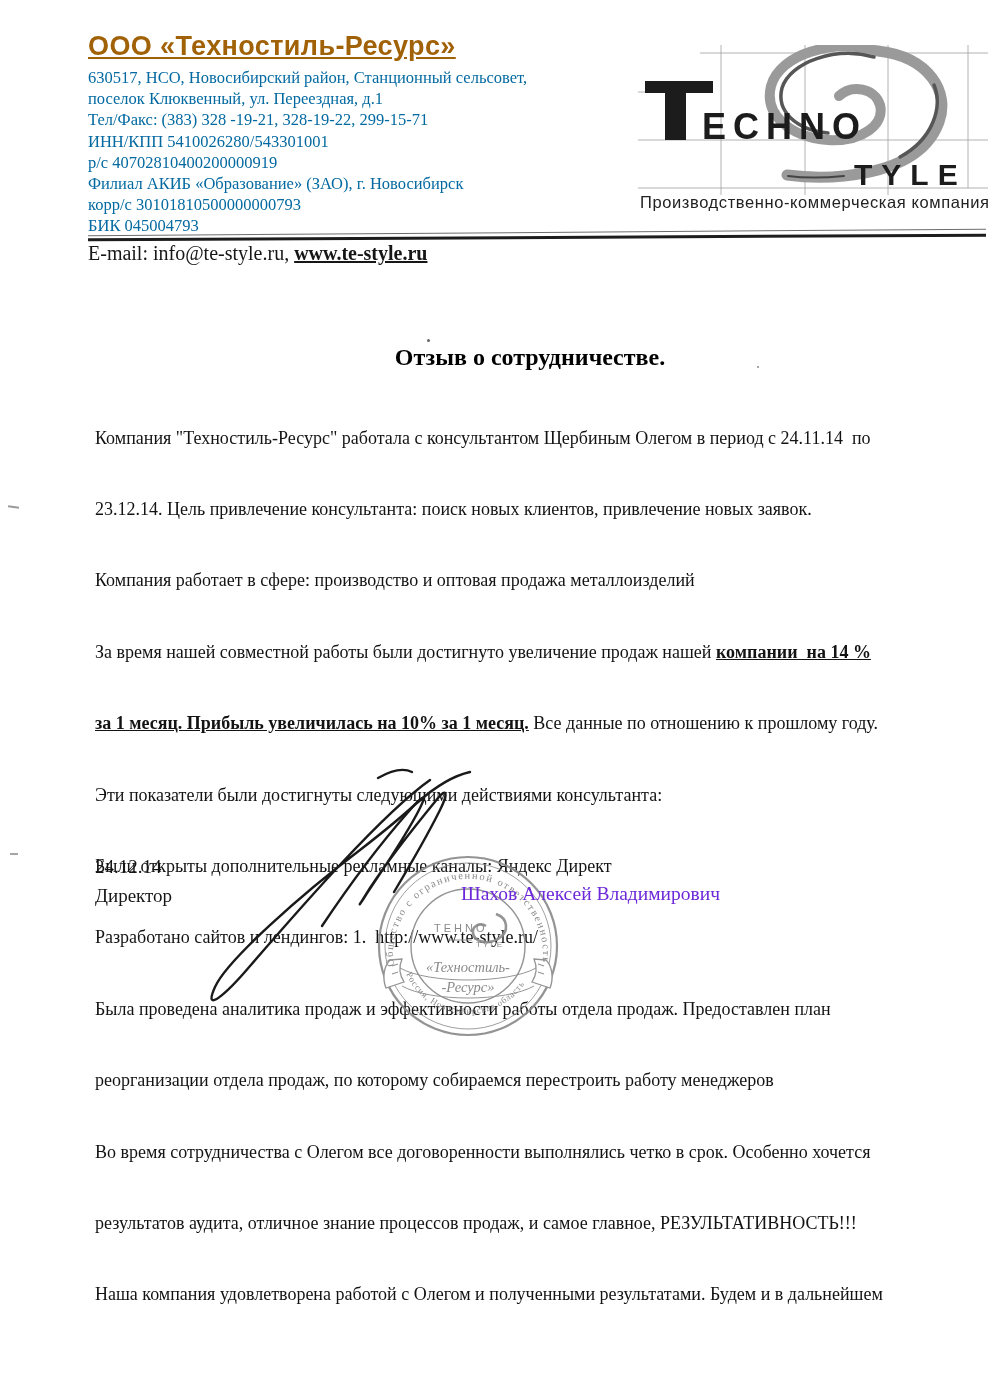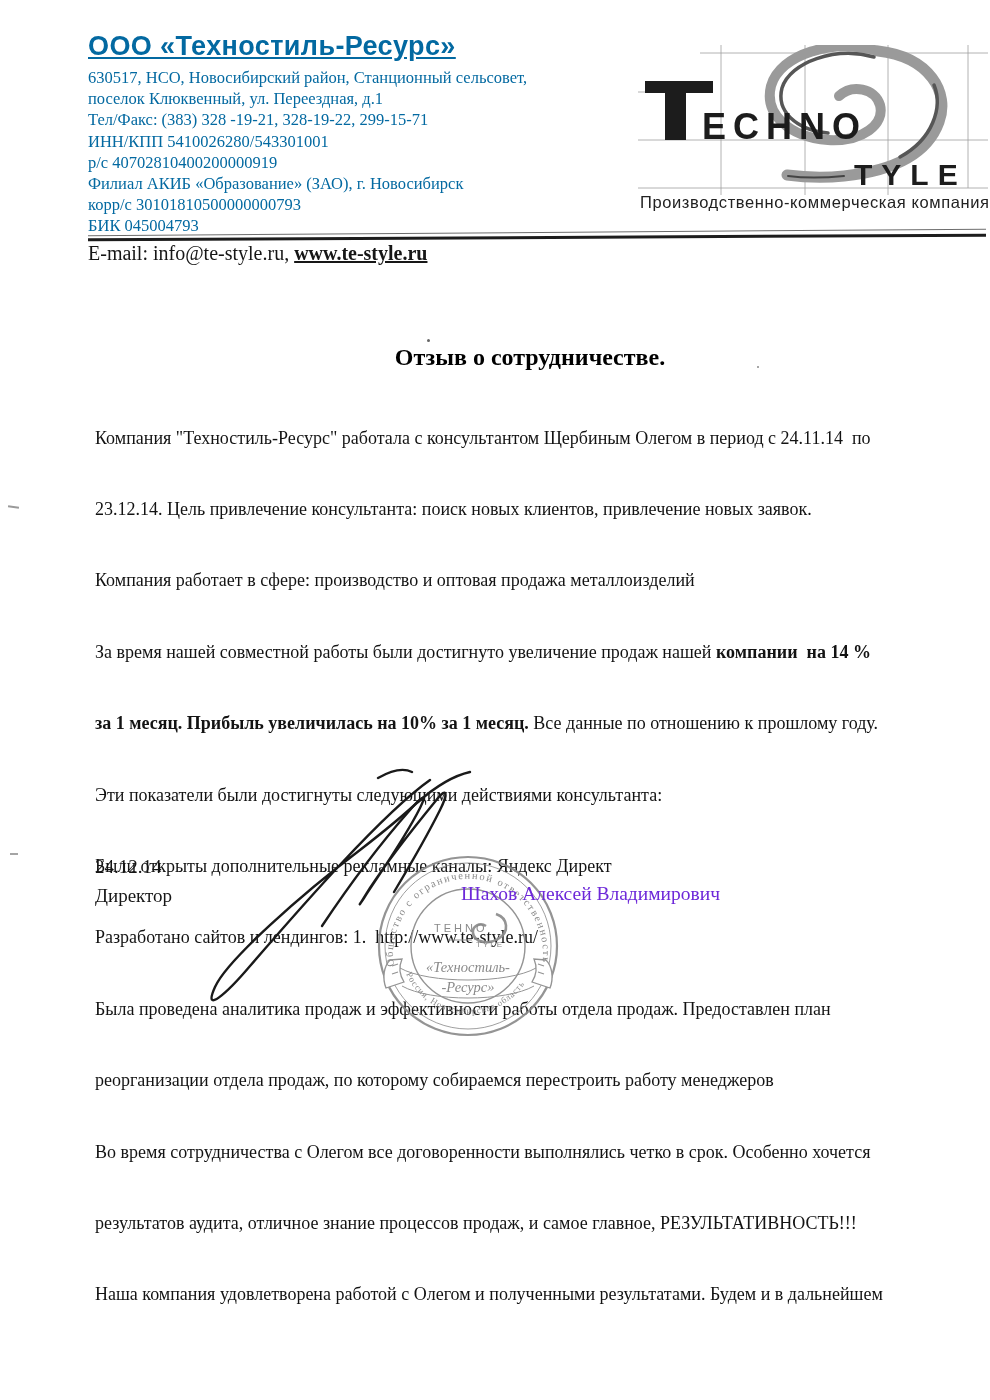--- a/index.html
+++ b/index.html
@@ -5,33 +5,33 @@
   html,body{margin:0;padding:0;}
   body{
     width:990px;height:1400px;background:#ffffff;position:relative;overflow:hidden;
     font-family:"Liberation Serif",serif;color:#161616;
   }
   .page{position:absolute;inset:0;}
   
   .company{
     position:absolute;left:88px;top:31px;margin:0;
     font-family:"Liberation Sans",sans-serif;font-weight:bold;font-size:27px;
-    letter-spacing:.4px;text-decoration:underline;color:#0369a1;
+    letter-spacing:.4px;text-decoration:underline;color:#a16207;
   }
   .addr{position:absolute;left:88px;top:67px;font-size:16.5px;line-height:21.2px;color:#0369a1;}
   .logo-box{position:absolute;left:638px;top:45px;width:350px;height:172px;}
   .rule{position:absolute;left:88px;top:236px;width:898px;height:2.6px;background:#1d1d1d;transform:rotate(-.3deg);}
   .rule2{position:absolute;left:88px;top:232px;width:898px;height:1px;background:#6d6d6d;transform:rotate(-.42deg);}
   .email{position:absolute;left:88px;top:242px;font-size:20px;}
   .email .site{font-weight:bold;text-decoration:underline;}
   
   .title{position:absolute;left:95px;top:344px;width:870px;margin:0;text-align:center;
     font-size:24px;font-weight:bold;color:#000000;}
   .lines{position:absolute;left:95px;top:379px;font-size:18px;line-height:23.8px;white-space:pre;color:#131313;}
-  .lines b{font-weight:bold;}
+  .lines b{font-weight:bold;text-decoration:underline;}
   
   .date{position:absolute;left:95px;top:856px;font-size:19px;}
   .position{position:absolute;left:95px;top:885px;font-size:19px;}
   .signer-name{position:absolute;left:461px;top:883px;font-size:19.5px;color:#6d28d9;z-index:5;}
   .sig-svg{position:absolute;left:182px;top:766px;z-index:4;}
   .stamp-svg{position:absolute;left:368px;top:846px;z-index:3;opacity:.92;}
   
   .speck{position:absolute;background:#666;border-radius:50%;}
   .s1{left:427px;top:339px;width:3px;height:3px;}
   .s2{left:757px;top:366px;width:2px;height:2px;background:#8a8a8a;}

